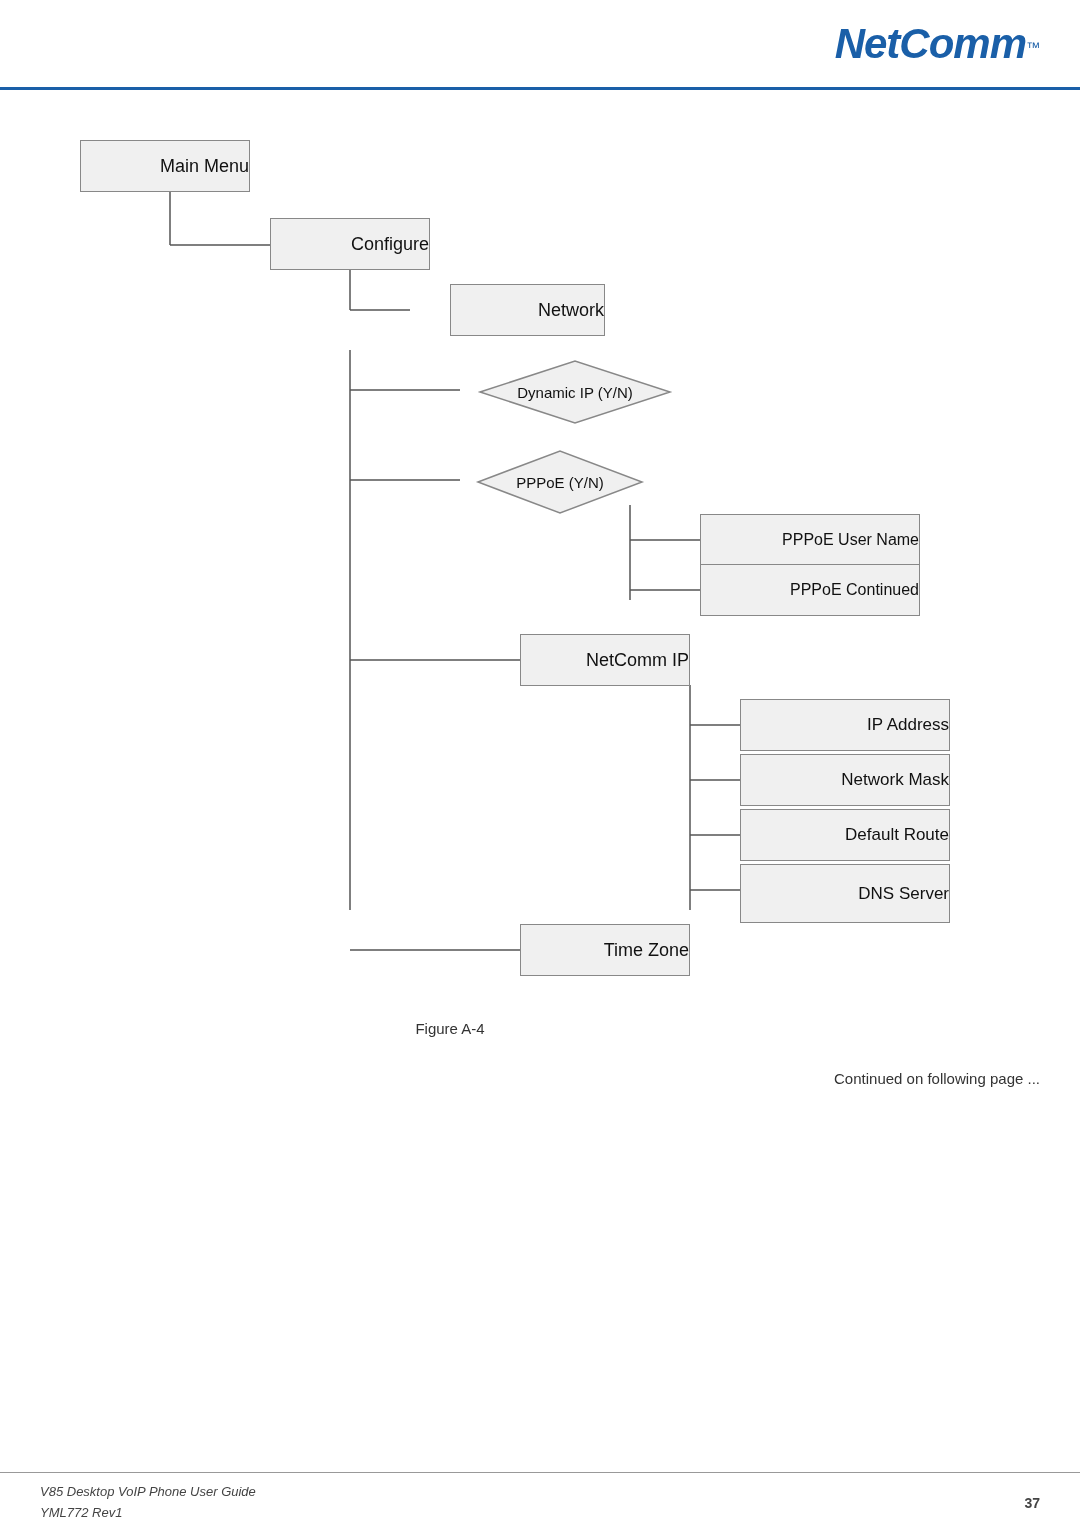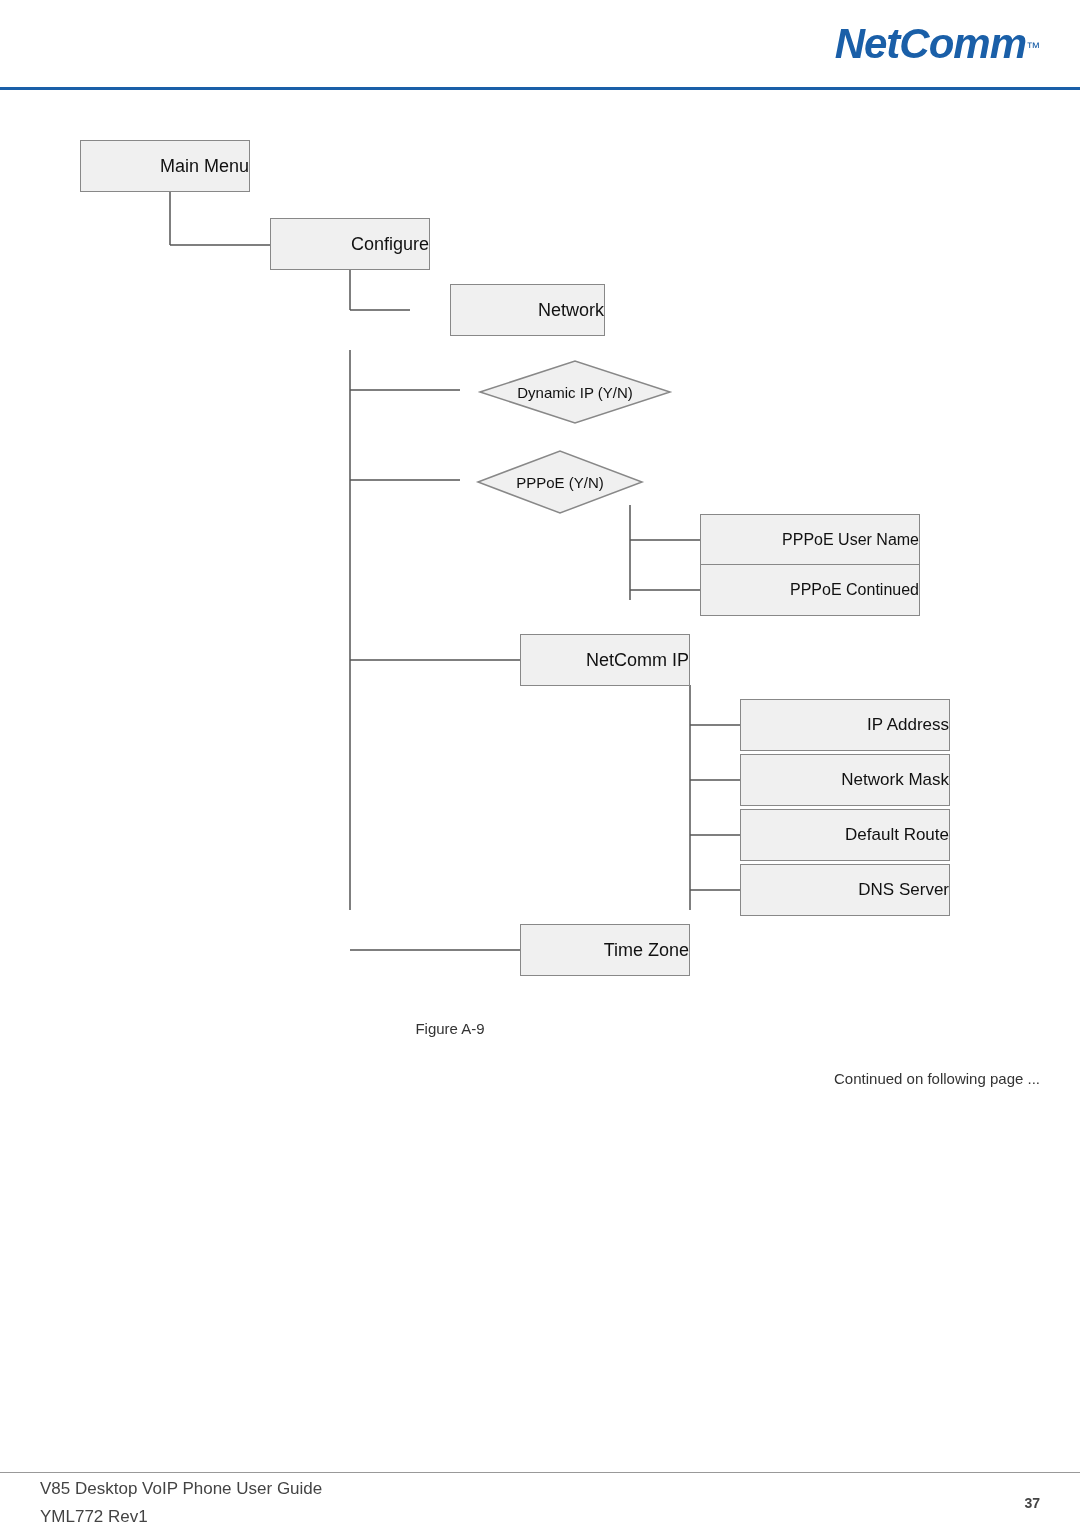--- a/index.html
+++ b/index.html
@@ -47,23 +47,24 @@
       bottom: 0; left: 0; right: 0;
       height: 60px;
       border-top: 1px solid #999;
       display: flex;
       align-items: center;
       justify-content: space-between;
       padding: 0 40px;
     }
 
     .footer-left {
-      font-size: 17px;
+      font-size: 13px;
       color: #444;
       line-height: 1.6;
+      font-style: italic;
     }
 
     .footer-right {
       font-size: 14px;
       color: #444;
       font-weight: bold;
     }
 
     
     .diagram {
@@ -214,30 +215,30 @@
   </div>
 
   <div class="box" style="left:700px; top:654px; width:210px; height:52px; font-size:17px;">
     <span>Network Mask</span>
   </div>
 
   <div class="box" style="left:700px; top:709px; width:210px; height:52px; font-size:17px;">
     <span>Default Route</span>
   </div>
 
-  <div class="box" style="left:700px; top:764px; width:210px; height:52px; font-size:17px;">
+  <div class="box" style="left:700px; top:764px; width:210px; height:59px; font-size:17px;">
     <span>DNS Server</span>
   </div>
 
   <div class="box" style="left:480px; top:824px; width:170px; height:52px; font-size:18px;">
     <span>Time Zone</span>
   </div>
 
   <div class="figure-caption" style="left:300px; top:920px; width:220px;">
-    <span>Figure A-9</span>
+    <span>Figure A-4</span>
   </div>
 
   <div class="continued-text" style="right:0px; top:970px;">
     <span>Continued on following page ...</span>
   </div>
 
 </div>
 
 <div class="footer">
   <div class="footer-left">

